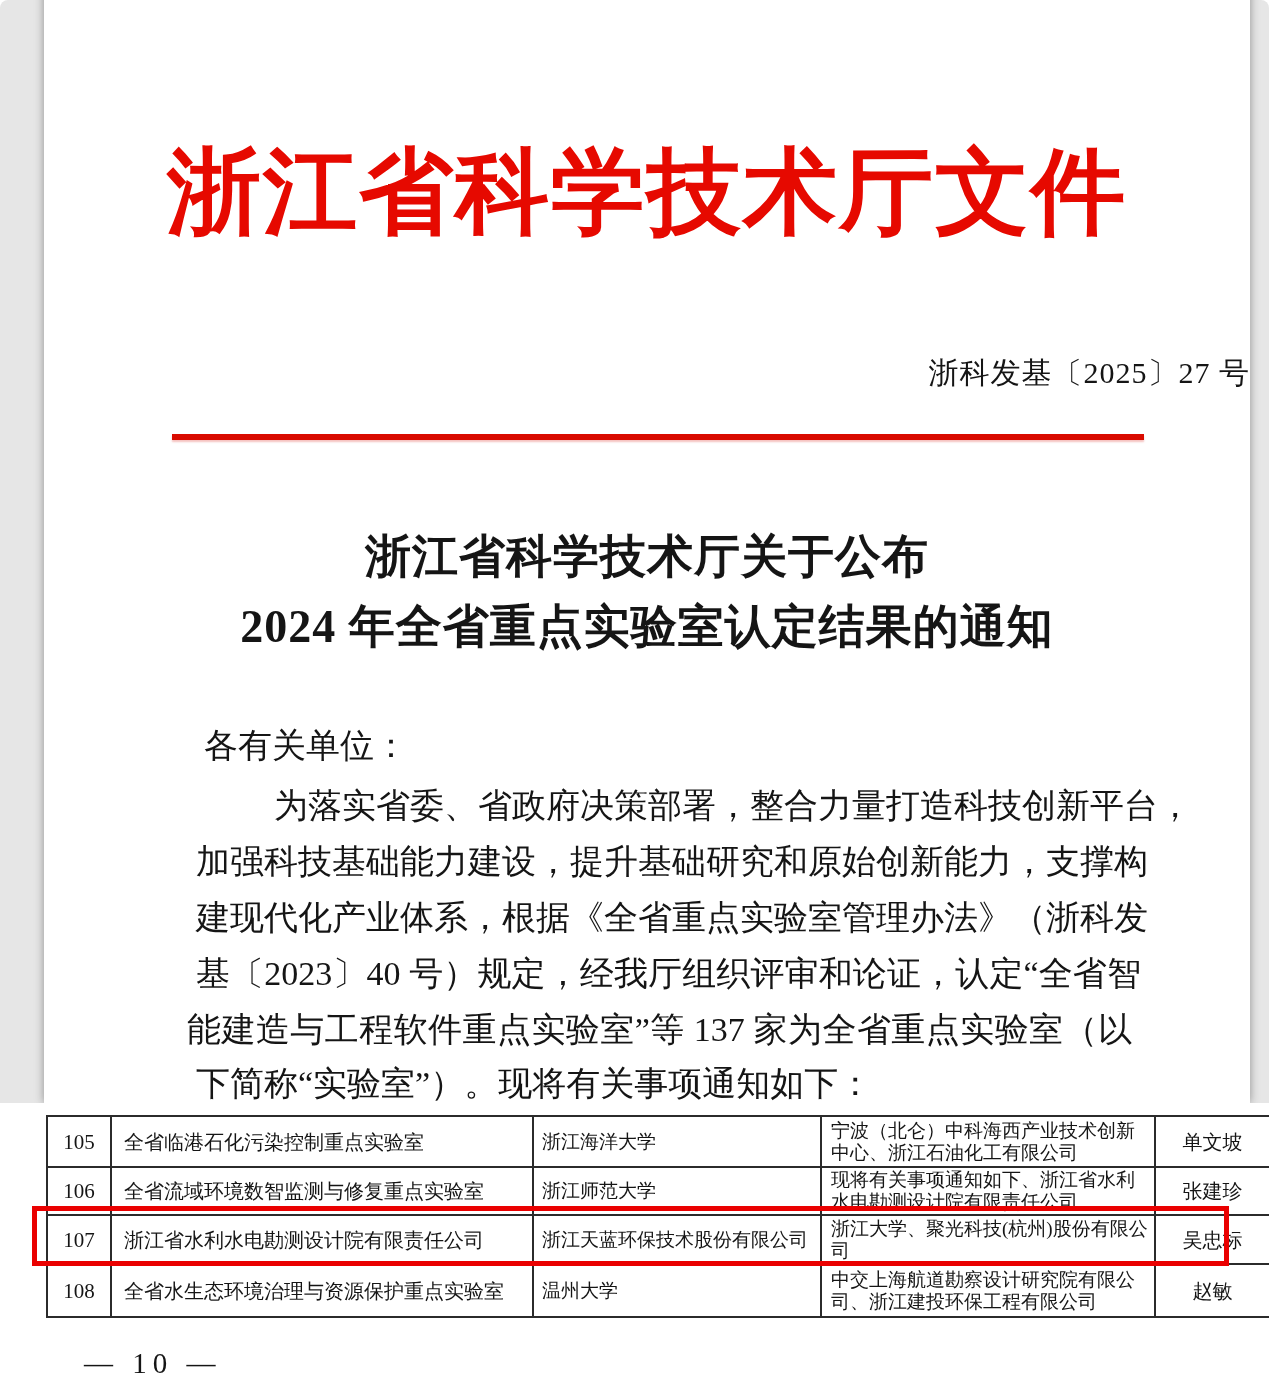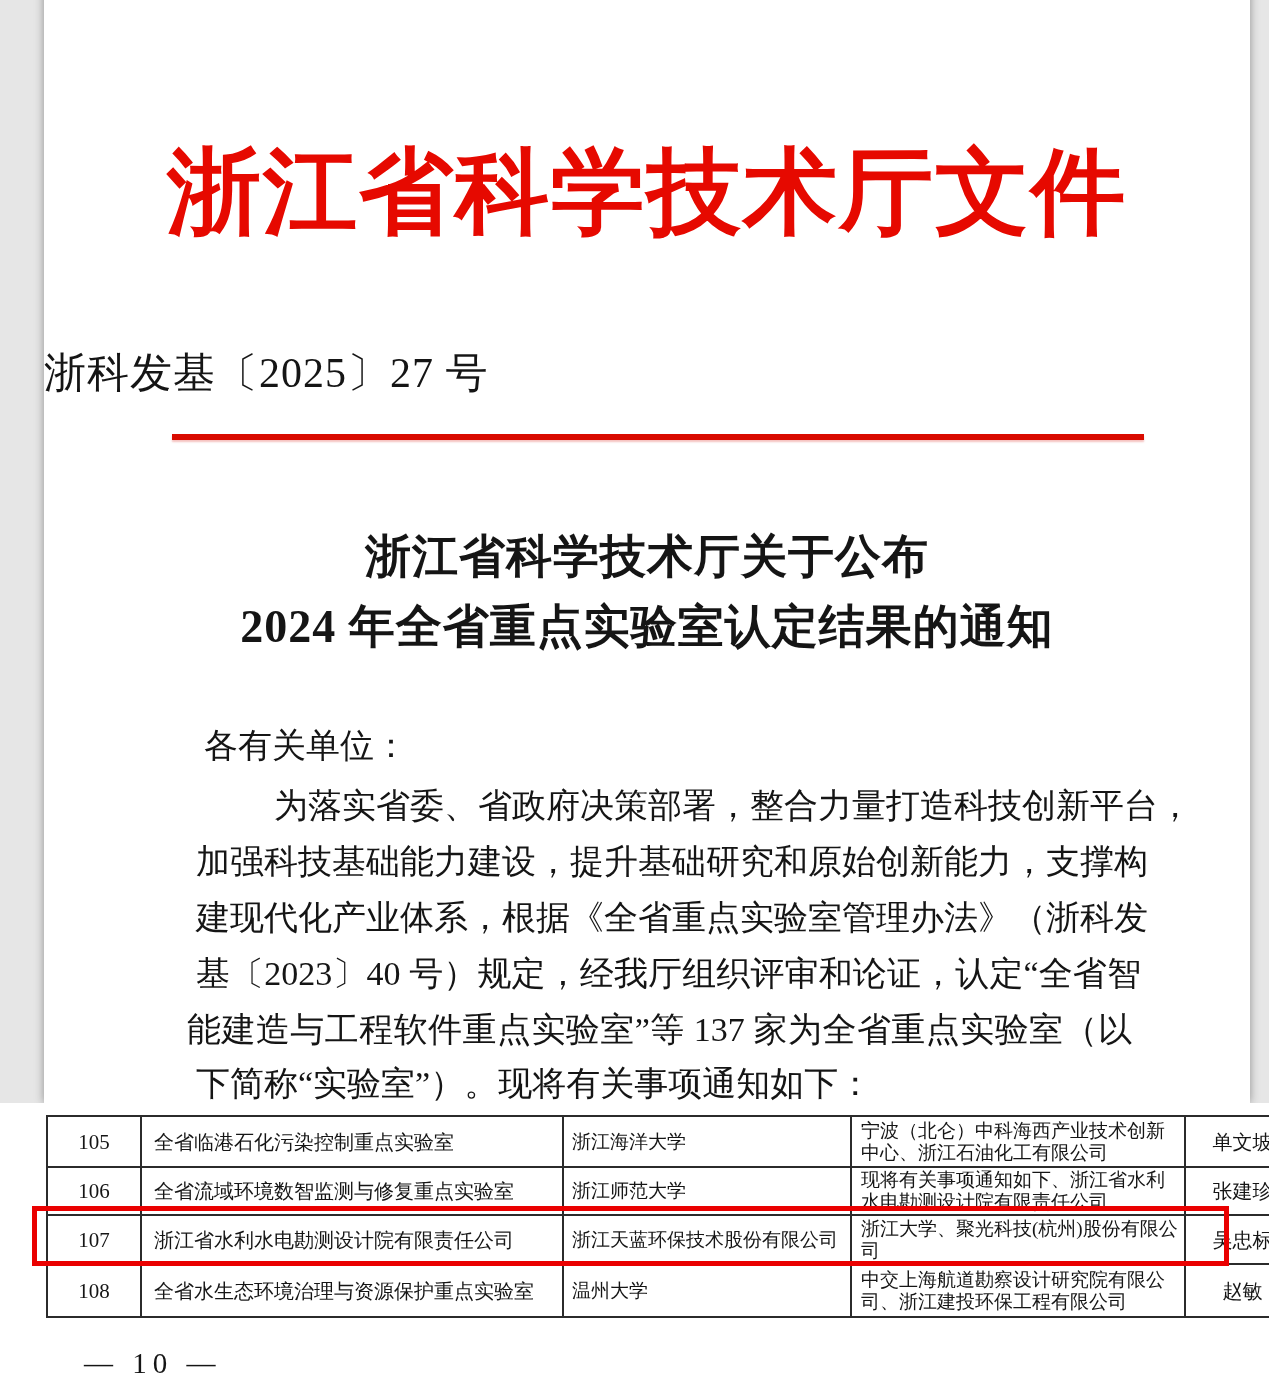--- a/index.html
+++ b/index.html
@@ -1,39 +1,40 @@
 <!DOCTYPE html>
 <html style="--banner_red: #e60900; --separator_red: #d90b00; --highlight_red: #ea0000; --text: #151515; --table_border: #2b2b2b; --margin_gray: #e6e6e6;"><head>
 <meta charset="utf-8">
 <style>
   html,body{margin:0;padding:0;}
   .canvas{
     position:relative; width:1269px; height:1386px; overflow:hidden;
     background:#ffffff;
     font-family:"Liberation Serif","DejaVu Serif",serif;
     color:var(--text,#151515);
+    border-radius:8px;
   }
   
   .viewer-bg{
     position:absolute; left:0; top:0; width:1269px; height:1103px;
     background:var(--margin_gray,#e6e6e6);
   }
   .doc-page{
     position:absolute; left:44px; top:-10px; width:1206px; height:1113px;
     background:#ffffff;
     box-shadow:0 0 9px rgba(0,0,0,0.38);
   }
   .banner-title{
     position:absolute; left:0; top:142px; width:1206px;
     text-align:center; font-size:94px; line-height:120px; font-weight:bold;
     color:var(--banner_red,#e60900); letter-spacing:2px; white-space:nowrap;
   }
   .doc-number{
     position:absolute; left:0; top:365px; width:1206px;
-    text-align:left; font-size:42px; line-height:36px; letter-spacing:1px;
+    text-align:right; font-size:30px; line-height:36px; letter-spacing:1px;
   }
   .red-separator{
     position:absolute; left:128px; top:444px; width:972px; height:6px;
     background:var(--separator_red,#d90b00);
     box-shadow:0 2px 2px rgba(217,11,0,0.25);
   }
   .doc-title-1,.doc-title-2{
     position:absolute; left:0; width:1206px; text-align:center;
     font-weight:bold; font-size:46px; line-height:52px; letter-spacing:1px; white-space:nowrap;
   }
@@ -60,21 +61,21 @@
   }
   table.result-table{
     position:absolute; left:46px; top:12px;
     border-collapse:collapse; table-layout:fixed; width:1168px;
   }
   .result-table td{
     border:2px solid var(--table_border,#2b2b2b);
     font-size:20px; line-height:22px; padding:1px 4px 1px 12px;
     vertical-align:middle; overflow:hidden;
   }
-  .result-table .c-no{ width:62px; text-align:center; padding:1px 15px; font-size:21px;}
+  .result-table .c-no{ width:62px; text-align:center; padding:1px 0; font-size:21px;}
   .result-table .c-lab{ width:404px; }
   .result-table .c-host{ width:274px; font-size:19px; padding-left:8px;margin-top:48px;}
   .result-table .c-partner{ width:319px; font-size:19px; line-height:22px; padding-left:9px; padding-right:4px;font-family:Liberation Serif, serif;}
   .result-table .c-director{ width:109px; text-align:center; padding:1px 2px;}
   .row-105{ height:51px; }
   .row-106{ height:48px; }
   .row-107{ height:49px; }
   .row-108{ height:53px; }
   .highlight-box{
     position:absolute; left:32px; top:103px; width:1187px; height:50px;

